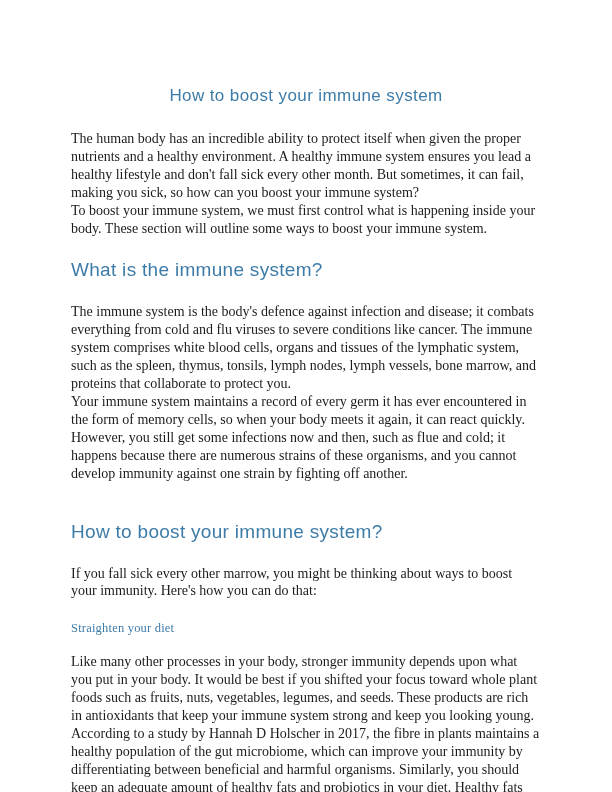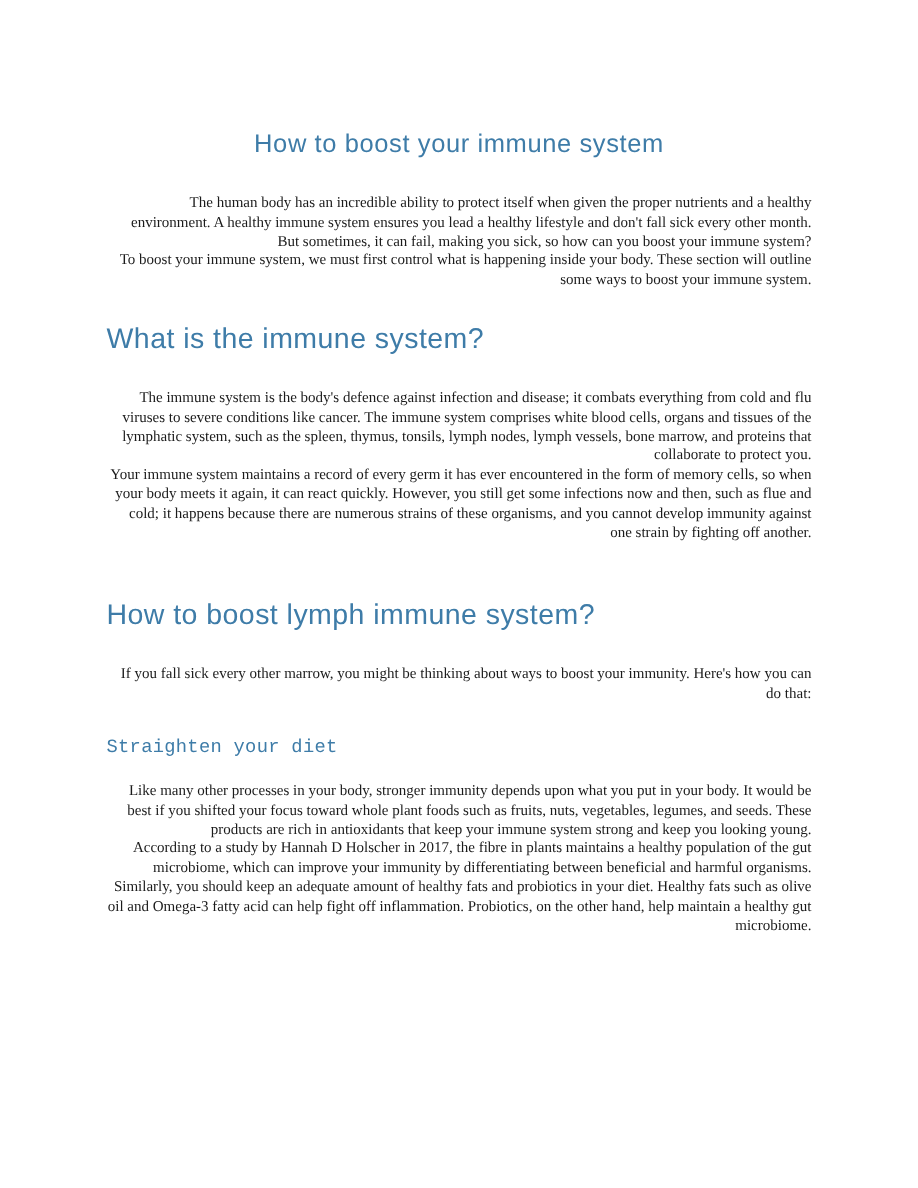--- a/index.html
+++ b/index.html
@@ -21,38 +21,38 @@
   .doc-title {
     font-family: "Liberation Sans", sans-serif;
     font-weight: 400;
     font-size: 17px;
     letter-spacing: 0.4px;
     color: #3e7ca8;
     text-align: center;
     margin: 0 0 24px 0;
   }
   .para {
-    font-size: 10px;
+    font-size: 14px;
     line-height: 1.28;
     margin: 0;
-    text-align: right;
+    text-align: left;
   }
   .h-main {
     font-family: "Liberation Sans", sans-serif;
     font-weight: 400;
     font-size: 19px;
     letter-spacing: 0.3px;
     color: #3e7ca8;
     margin: 22px 0 22px 0;
   }
   .h-main.extra-top {
     margin-top: 38px;
   }
   .h-sub {
-    font-family: Liberation Mono, monospace;
+    font-family: Liberation Serif, serif;
     font-weight: 400;
     font-size: 12.5px;
     letter-spacing: 0.2px;
     color: #3e7ca8;
     margin: 21px 0 17px 0;
   }
   .spacer {
     height: 27px;
   }
 </style>
@@ -66,21 +66,21 @@
   <p class="para">The human body has an incredible ability to protect itself when given the proper nutrients and a healthy environment. A healthy immune system ensures you lead a healthy lifestyle and don't fall sick every other month. But sometimes, it can fail, making you sick, so how can you boost your immune system?</p>
 
   <p class="para">To boost your immune system, we must first control what is happening inside your body. These section will outline some ways to boost your immune system.</p>
 
   <h2 class="h-main">What is the immune system?</h2>
 
   <p class="para">The immune system is the body's defence against infection and disease; it combats everything from cold and flu viruses to severe conditions like cancer. The immune system comprises white blood cells, organs and tissues of the lymphatic system, such as the spleen, thymus, tonsils, lymph nodes, lymph vessels, bone marrow, and proteins that collaborate to protect you.</p>
 
   <p class="para">Your immune system maintains a record of every germ it has ever encountered in the form of memory cells, so when your body meets it again, it can react quickly. However, you still get some infections now and then, such as flue and cold; it happens because there are numerous strains of these organisms, and you cannot develop immunity against one strain by fighting off another.</p>
 
-  <h2 class="h-main extra-top">How to boost lymph immune system?</h2>
+  <h2 class="h-main extra-top">How to boost your immune system?</h2>
 
   <p class="para">If you fall sick every other marrow, you might be thinking about ways to boost your immunity. Here's how you can do that:</p>
 
   <h3 class="h-sub">Straighten your diet</h3>
 
   <p class="para">Like many other processes in your body, stronger immunity depends upon what you put in your body. It would be best if you shifted your focus toward whole plant foods such as fruits, nuts, vegetables, legumes, and seeds. These products are rich in antioxidants that keep your immune system strong and keep you looking young.</p>
 
   <p class="para">According to a study by Hannah D Holscher in 2017, the fibre in plants maintains a healthy population of the gut microbiome, which can improve your immunity by differentiating between beneficial and harmful organisms. Similarly, you should keep an adequate amount of healthy fats and probiotics in your diet. Healthy fats such as olive oil and Omega-3 fatty acid can help fight off inflammation. Probiotics, on the other hand, help maintain a healthy gut microbiome.</p>
 
   <div class="spacer"></div>

